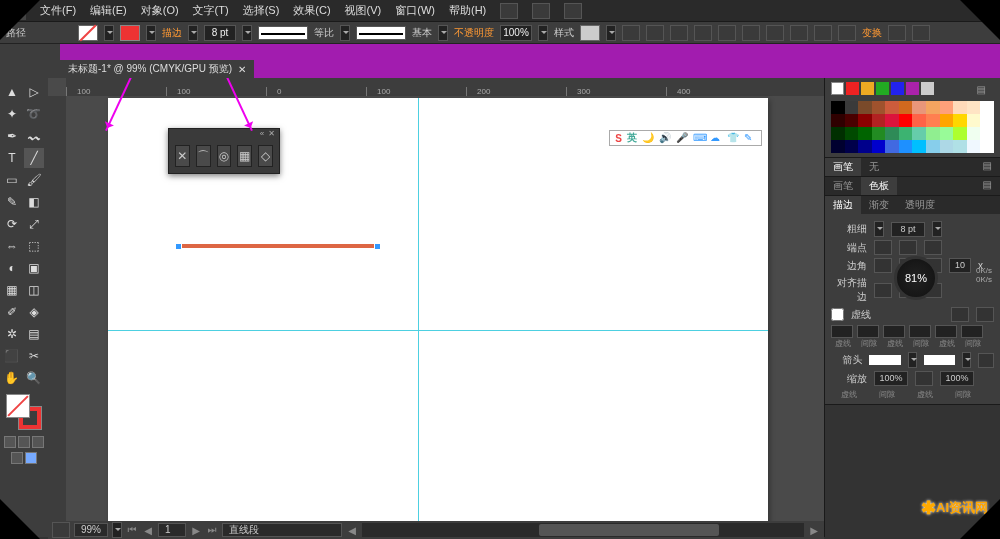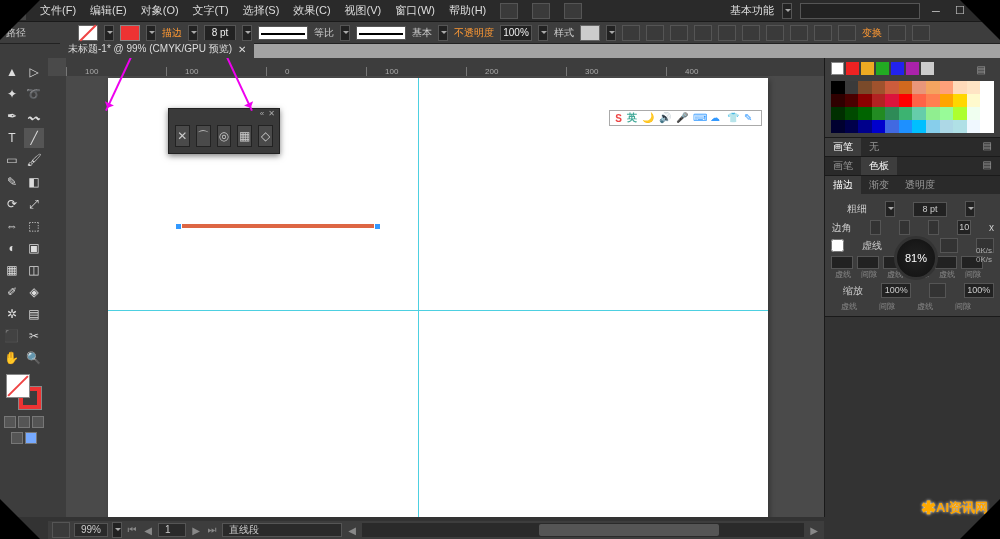--- a/index.html
+++ b/index.html
@@ -21,21 +21,21 @@
   .swatch.no-fill::after { content: ""; position: absolute; width: 22px; height: 2px; background: #e44; transform: rotate(-45deg); top: 6px; left: -2px; }
   .swatch.red-stroke { background: #e33; border: 1px solid #888; }
   .num-box { width: 32px; height: 16px; background: #222; border: 1px solid #555; color: #eee; text-align: center; line-height: 14px; font-size: 10px; }
   .dd { width: 10px; height: 16px; background: #222; border: 1px solid #555; display: inline-block; position: relative; }
   .dd::after { content: ""; border: 3px solid transparent; border-top-color: #aaa; position: absolute; top: 5px; left: 2px; }
   .stroke-preview { width: 50px; height: 14px; background: #fff; border: 1px solid #555; position: relative; }
   .stroke-preview::after { content: ""; position: absolute; top: 6px; left: 2px; right: 2px; height: 2px; background: #000; }
   .tiny-icon { width: 18px; height: 16px; background: #3a3a3a; border: 1px solid #555; display: inline-block; }
   
   
-  .tabbar { height: 14px; background: #a3a3a3; display: flex; align-items: flex-end; }
+  .tabbar { height: 34px; background: #a21caf; display: flex; align-items: flex-end; }
   .tab-spacer { width: 60px; height: 100%; background: #3d3d3d; }
   .doc-tab { height: 18px; background: #3d3d3d; padding: 2px 8px; font-size: 10px; color: #ddd; display: flex; align-items: center; gap: 6px; }
   .tab-x { font-size: 10px; }
   
   
   .main { display: flex; height: calc(100% - 62px - 18px); }
   .toolbox { width: 48px; background: #3d3d3d; padding: 4px 2px; }
   .tool-grid { display: grid; grid-template-columns: 20px 20px; gap: 2px; }
   .tool { width: 20px; height: 20px; background: #3d3d3d; display: flex; align-items: center; justify-content: center; font-size: 12px; color: #ddd; cursor: default; }
   .tool.sel { background: #555; }
@@ -43,21 +43,21 @@
   .fs-fill { position: absolute; width: 24px; height: 24px; background: #fff; border: 1px solid #888; top: 0; left: 0; }
   .fs-fill::after { content: ""; position: absolute; width: 28px; height: 2px; background: #e44; transform: rotate(-45deg); top: 10px; left: -3px; }
   .fs-stroke { position: absolute; width: 24px; height: 24px; background: #e33; border: 1px solid #888; bottom: 0; right: 0; }
   .fs-stroke::after { content: ""; position: absolute; inset: 4px; background: #3d3d3d; }
   .mode-row { display: flex; gap: 2px; justify-content: center; margin-top: 2px; }
   .mode { width: 12px; height: 12px; background: #555; border: 1px solid #777; }
   
   
   .canvas-wrap { flex: 1; position: relative; background: #4a4a4a; overflow: hidden; }
   .ruler-h { position: absolute; top: 0; left: 18px; right: 0; height: 18px; background: #3d3d3d; font-size: 8px; color: #aaa; display: flex; align-items: flex-end; }
-  .ruler-h span { width: 100px; border-left: 1px solid #777; padding-left: 18px; }
+  .ruler-h span { width: 100px; border-left: 1px solid #777; padding-left: 10px; }
   .ruler-v { position: absolute; top: 18px; left: 0; bottom: 0; width: 18px; background: #3d3d3d; }
   .artboard { position: absolute; top: 20px; left: 60px; width: 660px; height: 460px; background: #fff; box-shadow: 2px 2px 5px rgba(0,0,0,.3); }
   .guide-h { position: absolute; left: 0; right: 0; top: 232px; height: 1px; background: #4dd0e1; }
   .guide-v { position: absolute; top: 0; bottom: 0; left: 310px; width: 1px; background: #4dd0e1; }
   .red-line { position: absolute; top: 146px; left: 70px; width: 200px; height: 4px; background: #d64; border-radius: 2px; }
   .red-line::before, .red-line::after { content: ""; position: absolute; width: 5px; height: 5px; background: #39f; top: -1px; border: 1px solid #fff; }
   .red-line::before { left: -3px; } .red-line::after { right: -3px; }
   .float-panel { position: absolute; top: 30px; left: 60px; width: 112px; background: #3a3a3a; border: 1px solid #222; box-shadow: 0 2px 6px rgba(0,0,0,.5); }
   .fp-head { height: 10px; background: #3a3a3a; display: flex; justify-content: flex-end; padding: 0 4px; gap: 4px; font-size: 8px; color: #aaa; }
   .fp-body { padding: 6px; display: flex; gap: 6px; }
@@ -79,21 +79,21 @@
   .panels { width: 176px; background: #333; border-left: 1px solid #1a1a1a; display: flex; flex-direction: column; overflow: hidden; }
   .panel { border-bottom: 1px solid #1a1a1a; }
   .p-tabs { display: flex; height: 18px; background: #2a2a2a; font-size: 10px; }
   .p-tab { padding: 2px 8px; color: #999; }
   .p-tab.active { background: #3d3d3d; color: #fff; }
   .p-body { background: #3d3d3d; padding: 4px 6px; font-size: 10px; }
   .sw-row { display: flex; gap: 2px; margin-bottom: 4px; }
   .sw { width: 13px; height: 13px; }
   .swatch-grid { display: grid; grid-template-columns: repeat(12, 1fr); gap: 0; }
   .swatch-grid div { height: 13px; }
-  .stroke-row { display: flex; align-items: center; gap: 18px; margin: 3px 0; }
+  .stroke-row { display: flex; align-items: center; gap: 7px; margin: 3px 0; }
   .sr-label { width: 36px; text-align: right; color: #ccc; }
   .sr-box { width: 34px; height: 15px; background: #222; border: 1px solid #555; text-align: center; line-height: 13px; font-size: 9px; }
   .cap-btn { width: 18px; height: 15px; background: #333; border: 1px solid #555; }
   .arrow-prev { width: 36px; height: 10px; background: #fff; position: relative; }
   .dash-row { display: flex; gap: 2px; margin-top: 3px; }
   .dash-col { width: 24px; }
   .dash-lbl { font-size: 8px; color: #888; text-align: center; }
   .knob { position: absolute; width: 44px; height: 44px; border-radius: 50%; border: 3px solid #333; background: radial-gradient(circle, #222, #111); right: 62px; top: 60px; display: flex; align-items: center; justify-content: center; font-size: 11px; color: #fff; }
   .watermark { position: absolute; bottom: 20px; right: 12px; display: flex; align-items: center; font-size: 13px; font-weight: bold; color: orange; text-shadow: 0 0 3px #fff; }
   .watermark .star { color: #fa0; font-size: 18px; }
@@ -115,28 +115,20 @@
   <span class="menu-item">对象(O)</span>
   <span class="menu-item">文字(T)</span>
   <span class="menu-item">选择(S)</span>
   <span class="menu-item">效果(C)</span>
   <span class="menu-item">视图(V)</span>
   <span class="menu-item">窗口(W)</span>
   <span class="menu-item">帮助(H)</span>
   <span class="tiny-icon"></span>
   <span class="tiny-icon"></span>
   <span class="tiny-icon"></span>
-  <div class="right">
-    <span class="menu-item">基本功能</span>
-    <span class="dd"></span>
-    <input class="search-box" placeholder="" style="">
-    <span class="win-btn">─</span>
-    <span class="win-btn">☐</span>
-    <span class="win-btn">✕</span>
-  </div>
 </div>
 
 <div class="controlbar">
   <span class="ctrl-label">路径</span>
   <span style="flex:0 0 40px"></span>
   <span class="swatch no-fill"></span>
   <span class="dd"></span>
   <span class="swatch red-stroke"></span>
   <span class="dd"></span>
   <span class="ctrl-label orange">描边</span>
@@ -363,26 +355,38 @@
         <div class="p-tab">透明度</div>
       </div>
       <div class="p-body">
         <div class="stroke-row">
           <span class="sr-label">粗细</span>
           <span class="dd"></span>
           <span class="sr-box">8 pt</span>
           <span class="dd"></span>
         </div>
         <div class="stroke-row">
+          <span class="sr-label">端点</span>
+          <span class="cap-btn"></span>
+          <span class="cap-btn"></span>
+          <span class="cap-btn"></span>
+        </div>
+        <div class="stroke-row">
           <span class="sr-label">边角</span>
           <span class="cap-btn"></span>
           <span class="cap-btn"></span>
           <span class="cap-btn"></span>
           <span class="sr-box" style="width:22px">10</span>
           <span>x</span>
+        </div>
+        <div class="stroke-row">
+          <span class="sr-label">对齐描边</span>
+          <span class="cap-btn"></span>
+          <span class="cap-btn"></span>
+          <span class="cap-btn"></span>
         </div>
         <div class="stroke-row">
           <input type="checkbox" style="">
           <span>虚线</span>
           <span style="flex:1"></span>
           <span class="cap-btn"></span>
           <span class="cap-btn"></span>
         </div>
         <div class="dash-row" id="dashcols">
             <div class="dash-col">
@@ -403,20 +407,28 @@
             </div>
             <div class="dash-col">
               <div class="sr-box" style="width:22px;height:13px"></div>
               <div class="dash-lbl">虚线</div>
             </div>
             <div class="dash-col">
               <div class="sr-box" style="width:22px;height:13px"></div>
               <div class="dash-lbl">间隙</div>
             </div>
           </div>
+        <div class="stroke-row">
+          <span class="sr-label">箭头</span>
+          <div class="arrow-prev"></div>
+          <span class="dd"></span>
+          <div class="arrow-prev"></div>
+          <span class="dd"></span>
+          <span class="cap-btn"></span>
+        </div>
         <div class="stroke-row">
           <span class="sr-label">缩放</span>
           <span class="sr-box">100%</span>
           <span class="cap-btn"></span>
           <span class="sr-box">100%</span>
         </div>
         <div class="dash-row" id="dashcols2">
             <div class="dash-col" style="width: 36px;">
               <div class="dash-lbl">虚线</div>
             </div>

